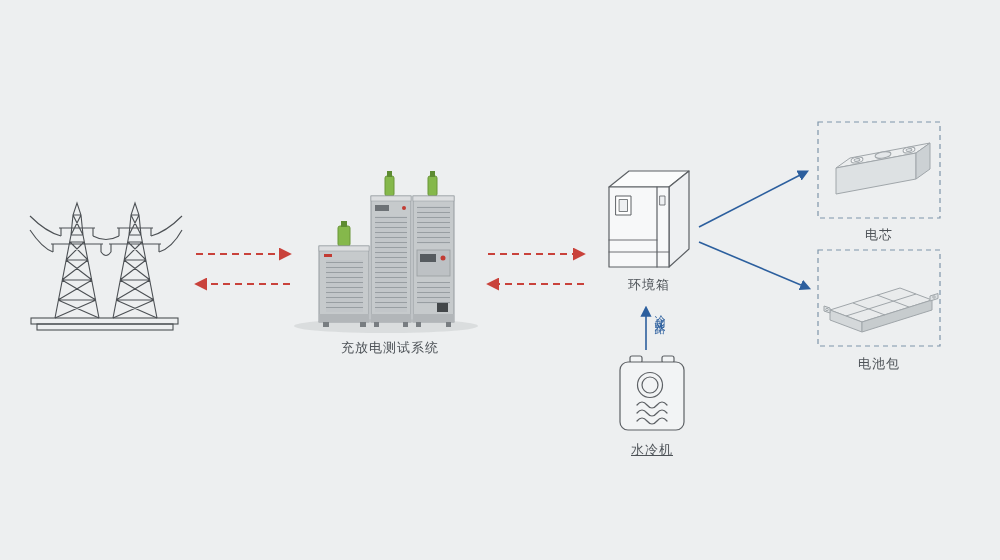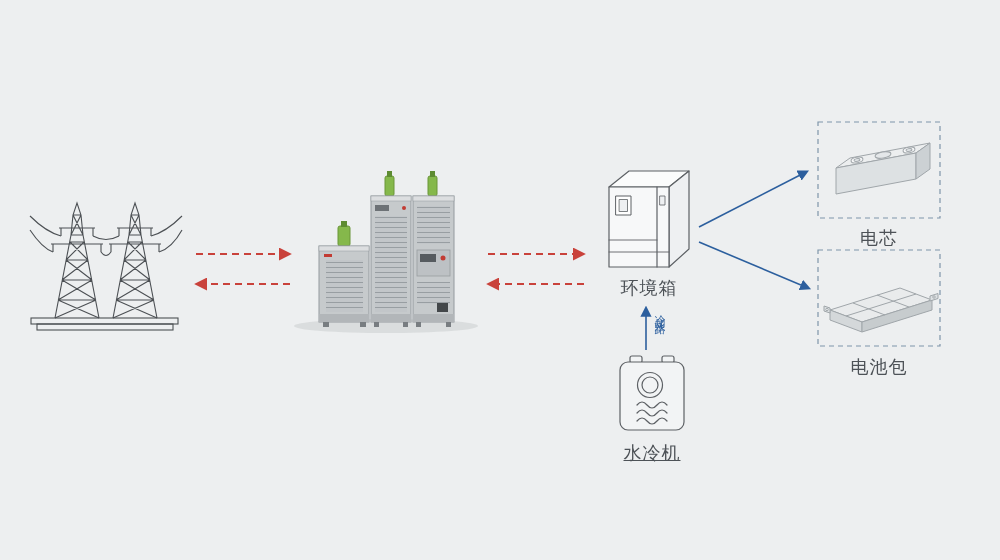--- a/index.html
+++ b/index.html
@@ -1,19 +1,19 @@
 <!DOCTYPE html>
 <html><head>
 <meta charset="utf-8">
 <style>
   html,body{margin:0;padding:0;}
   body{font-family:"Liberation Sans","DejaVu Sans",sans-serif;}
   .stage{position:relative;width:1000px;height:560px;background:#edeff0;overflow:hidden;}
   .stage svg{position:absolute;left:0;top:0;}
-  .label{position:absolute;font-size:18px;color:#4d5257;text-align:center;letter-spacing:1px;}
+  .label{position:absolute;font-size:13px;color:#4d5257;text-align:center;letter-spacing:1px;}
   .label.vertical{writing-mode:vertical-rl;font-size:11px;color:#2c5f9e;letter-spacing:3px;text-align:left;}
   .arrow-red{stroke:#c9423b;stroke-width:2;stroke-dasharray:7 5;}
   .arrow-blue{stroke:#2c5f9e;stroke-width:1.6;}
   .dash-box{fill:none;stroke:#7f95aa;stroke-width:1.2;stroke-dasharray:5 4;}
   .lineart{stroke:#5d6165;stroke-width:1.2;stroke-linejoin:round;stroke-linecap:round;}
 </style>
 </head>
 <body>
 
 <div class="stage">
@@ -156,19 +156,20 @@
     <line x1="488" y1="254" x2="582" y2="254" class="arrow-red" marker-end="url(#mRed)"></line>
     <line x1="584" y1="284" x2="490" y2="284" class="arrow-red" marker-end="url(#mRed)"></line>
   </g>
   <g>
     <line x1="699" y1="227" x2="806" y2="172" class="arrow-blue" marker-end="url(#mBlue)"></line>
     <line x1="699" y1="242" x2="808" y2="288" class="arrow-blue" marker-end="url(#mBlue)"></line>
     <line x1="646" y1="350" x2="646" y2="309" class="arrow-blue" marker-end="url(#mBlue)"></line>
   </g>
 </svg>
 
+<div class="label" style="left:305px;top:339px;width:170px;">充放电测试系统</div>
 <div class="label" style="left:599px;top:276px;width:100px;">环境箱</div>
 <div class="label vertical" style="left:652px;top:306px;">冷却水路</div>
 <div class="label" style="left:602px;top:441px;width:100px;text-decoration:underline;">水冷机</div>
 <div class="label" style="left:818px;top:226px;width:122px;">电芯</div>
 <div class="label" style="left:818px;top:355px;width:122px;">电池包</div>
 
 </div>
 
 </body></html>

